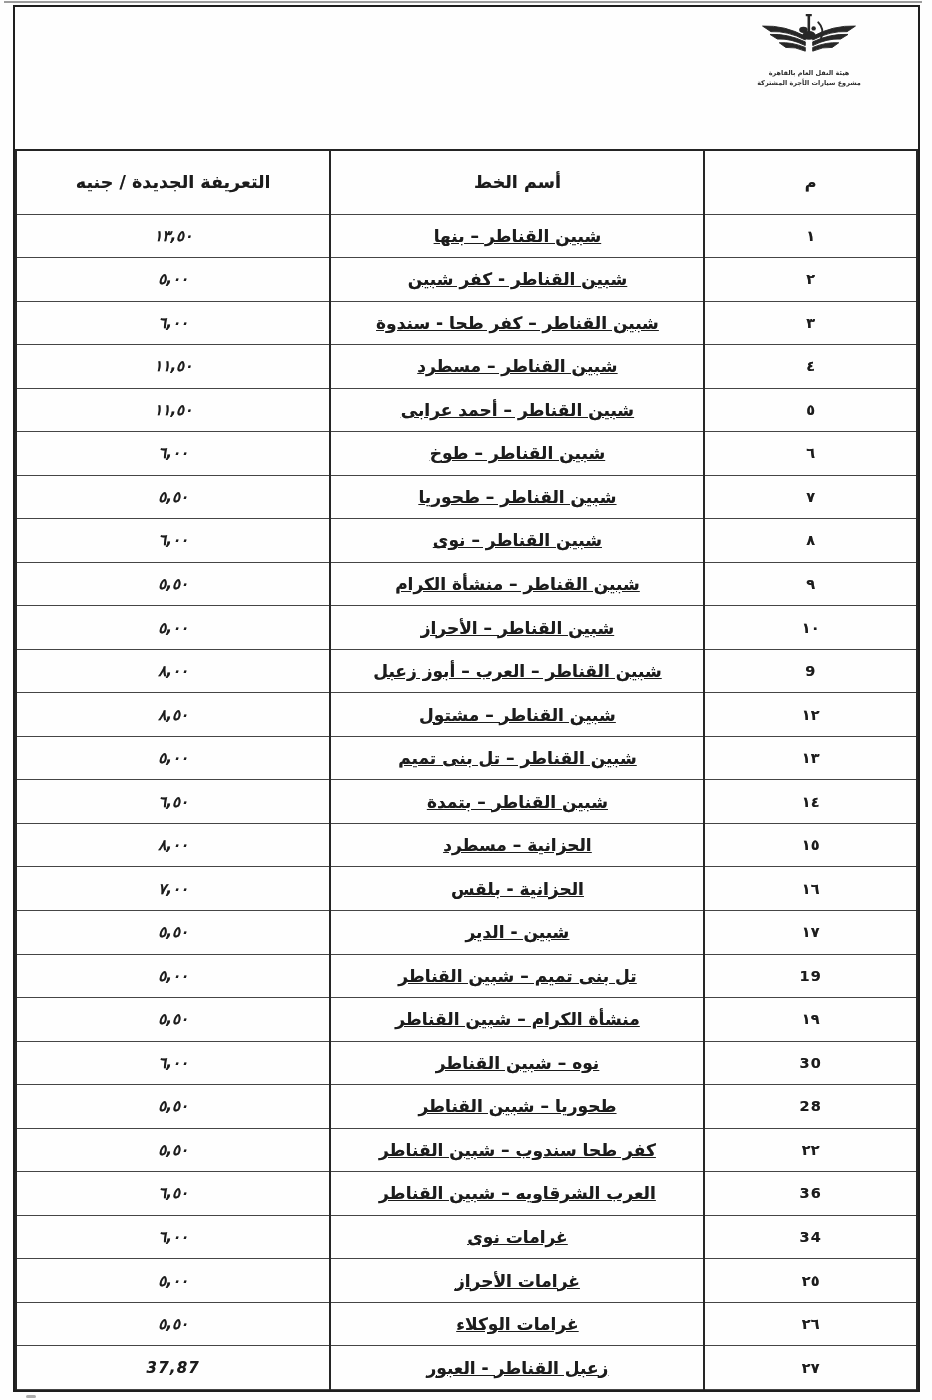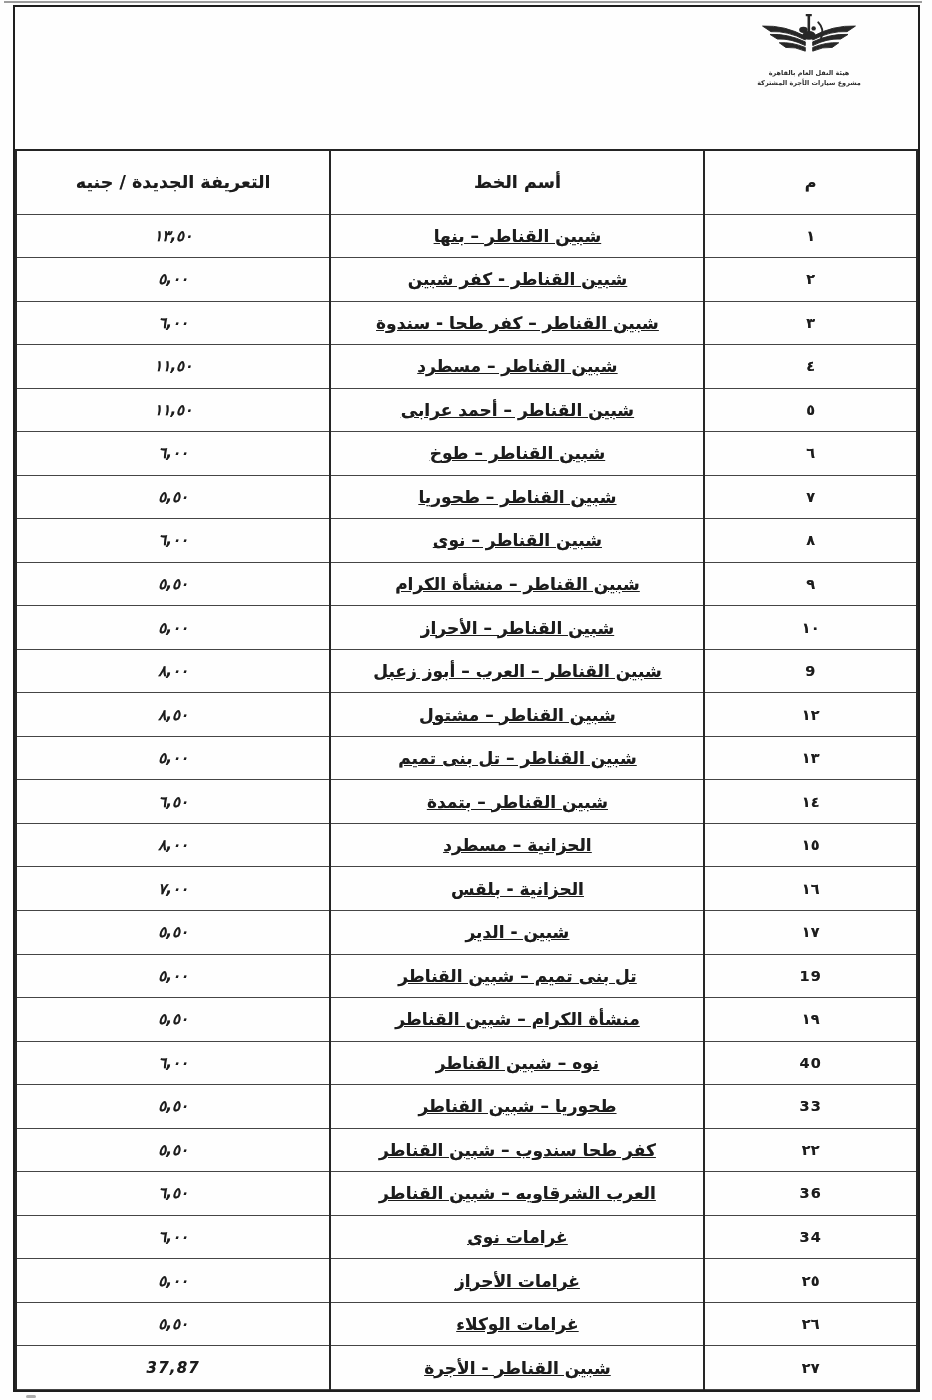--- a/index.html
+++ b/index.html
@@ -223,26 +223,26 @@
             <td>19</td>
             <td>تل بنى تميم – شبين القناطر</td>
             <td>٥,٠٠</td>
           </tr>
           <tr>
             <td>١٩</td>
             <td>منشأة الكرام – شبين القناطر</td>
             <td>٥,٥٠</td>
           </tr>
           <tr>
-            <td>40</td>
+            <td>30</td>
             <td>نوه – شبين القناطر</td>
             <td>٦,٠٠</td>
           </tr>
           <tr>
-            <td>33</td>
+            <td>28</td>
             <td>طحوريا – شبين القناطر</td>
             <td>٥,٥٠</td>
           </tr>
           <tr>
             <td>٢٢</td>
             <td>كفر طحا سندوب – شبين القناطر</td>
             <td>٥,٥٠</td>
           </tr>
           <tr>
             <td>36</td>
@@ -259,21 +259,21 @@
             <td>غرامات الأحراز</td>
             <td>٥,٠٠</td>
           </tr>
           <tr>
             <td>٢٦</td>
             <td>غرامات الوكلاء</td>
             <td>٥,٥٠</td>
           </tr>
           <tr>
             <td>٢٧</td>
-            <td>شبين القناطر - الأجرة</td>
+            <td>زعبل القناطر - العبور</td>
             <td>37,87</td>
           </tr>
         </tbody>
     </table>
 
   </div>
 
   <div class="scan-speck"></div>
 </div>
 

